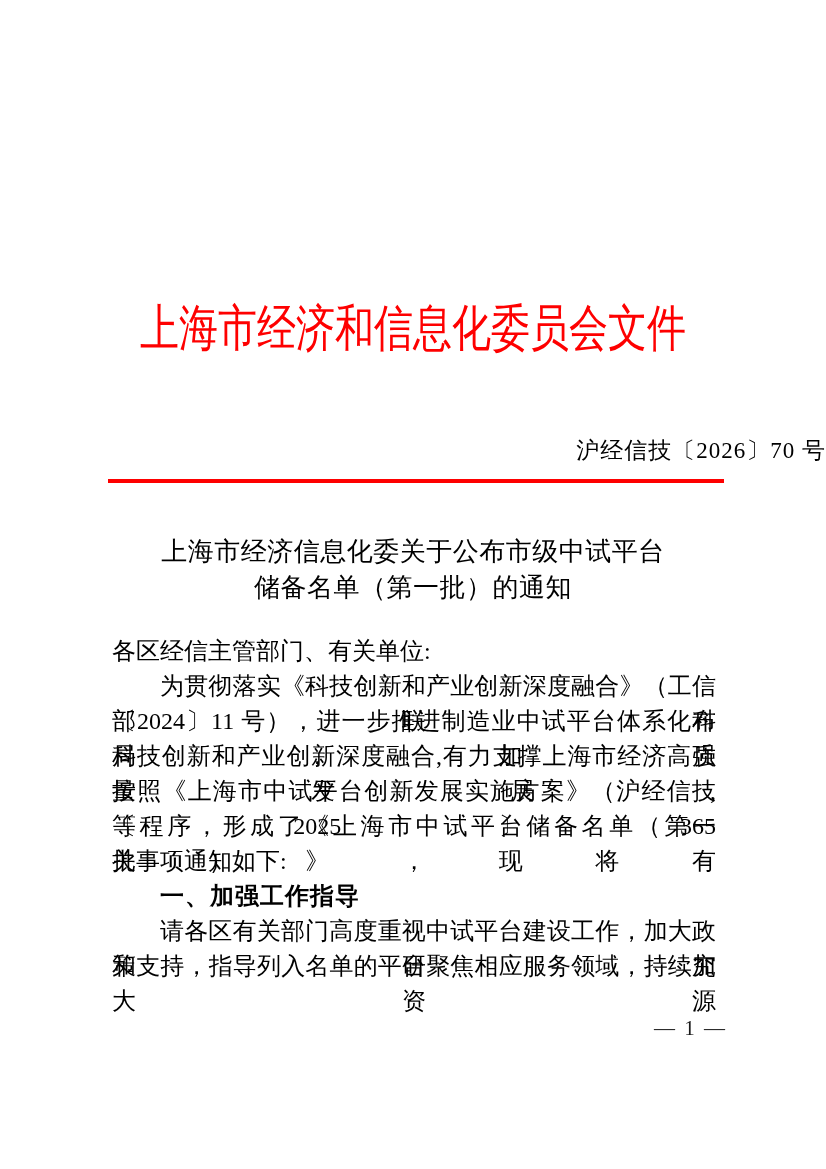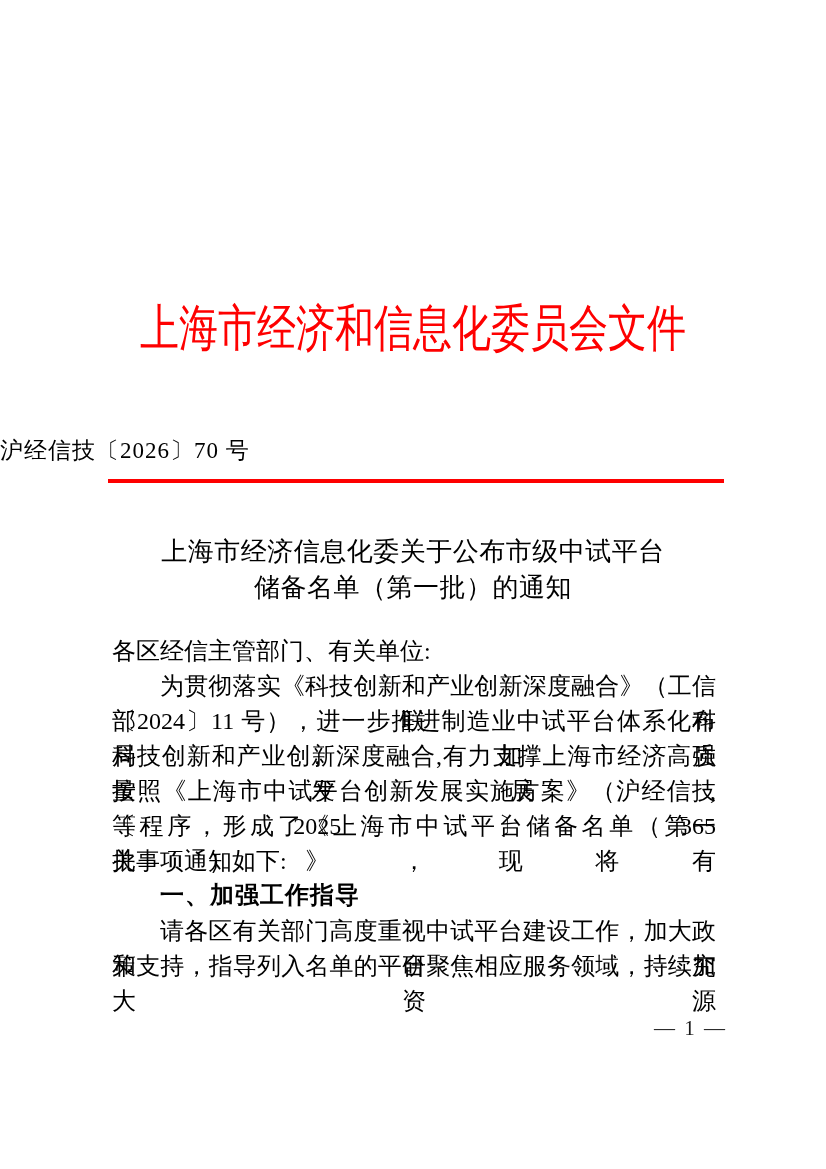--- a/index.html
+++ b/index.html
@@ -36,21 +36,21 @@
     transform-origin: center center;
     letter-spacing: 0px;
   }
   
   .doc-number {
     position: absolute;
     top: 436px;
     left: 0;
     width: 100%;
     line-height: 30px;
-    text-align: left;
+    text-align: right;
     font-size: 23px;
     letter-spacing: 1px;
   }
   
   .red-rule {
     position: absolute;
     top: 479px;
     left: 108px;
     width: 616px;
     height: 4px;
@@ -83,21 +83,21 @@
     text-align: left;
   }
   .bline.fill {
     text-align: justify;
     text-align-last: justify;
   }
   .bline.indent {
     text-indent: 2em;
   }
   .bline.heading {
-    font-family: Liberation Mono, monospace;
+    font-family: Liberation Serif, serif;
     font-weight: bold;
     letter-spacing: 1px;
   }
   
   .page-number {
     position: absolute;
     top: 1014px;
     right: 99px;
     font-size: 21px;
     line-height: 28px;

